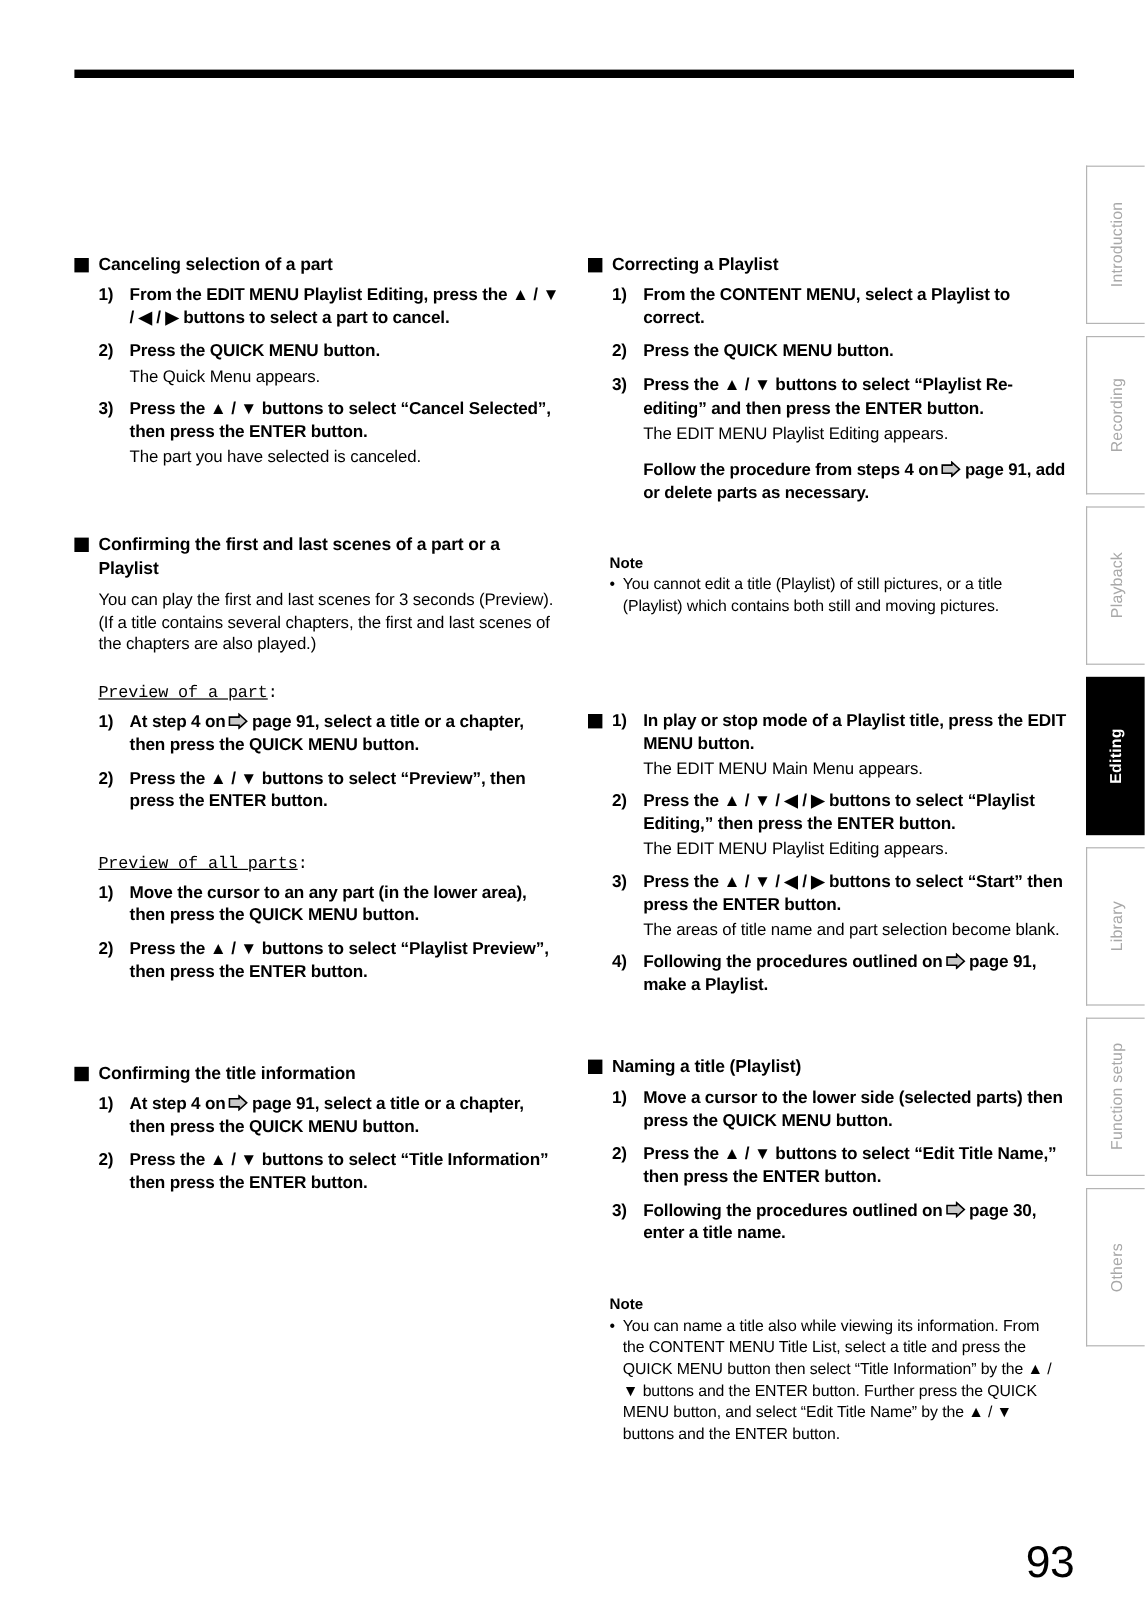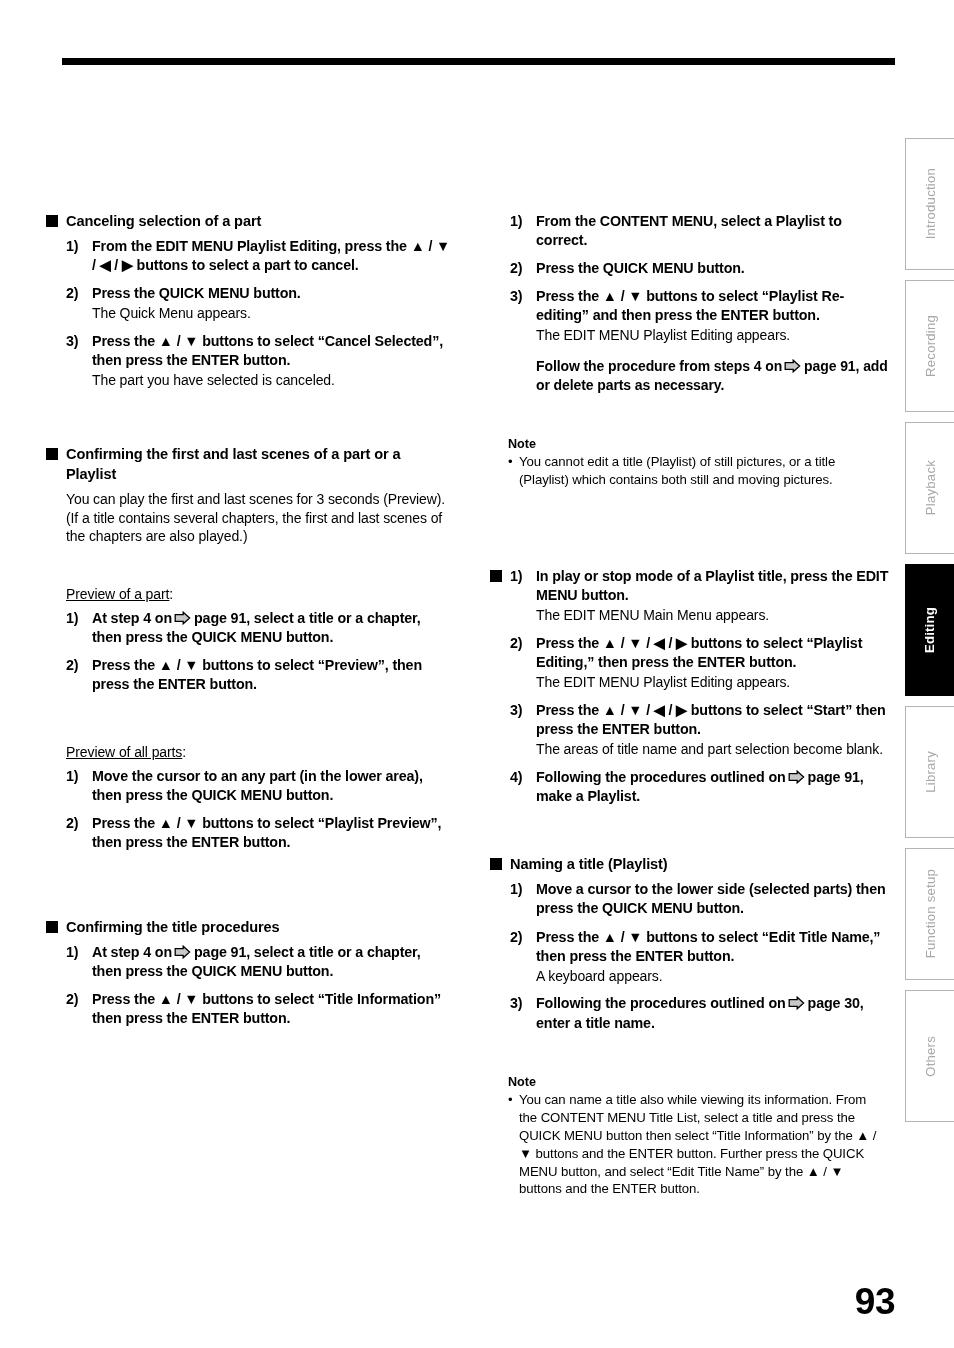--- a/index.html
+++ b/index.html
@@ -32,21 +32,21 @@
     left: 0;
     top: 212px;
     width: 896px;
     height: 1040px;
   }
   .col {
     position: absolute;
     top: 0;
     width: 406px;
   }
-  .col-left  { left: 46px; }
+  .col-left  { left: 62px; }
   .col-right { left: 490px; }
 
   
   .section {
     margin-bottom: 0;
   }
   .sec-head {
     font-size: 14.6px;
     font-weight: bold;
     line-height: 1.32;
@@ -70,23 +70,24 @@
   .lead {
     font-size: 14px;
     line-height: 1.345;
     margin: 0 0 7px 0;
     padding-left: 20px;
     letter-spacing: -0.1px;
   }
   .sub-label {
     font-size: 14px;
     line-height: 1.345;
-    margin: 16px 0 5px 0;
+    margin: 0 0 5px 0;
     padding-left: 20px;
     letter-spacing: -0.1px;
+    font-family: Liberation Mono, monospace;
   }
   .sub-label span.u {
     text-decoration: underline;
   }
 
   
   ol.steps {
     list-style: none;
     margin: 0;
     padding: 0;
@@ -198,21 +199,21 @@
     color: #ffffff;
     font-weight: bold;
   }
 
   
   .page-number {
     position: absolute;
     right: 59px;
     bottom: 28px;
     font-size: 37px;
-    font-weight: bold;
+    font-weight: normal;
     letter-spacing: -0.5px;
     line-height: 1;
   }
 </style>
 </head>
 <body>
 
 <div class="header-rule"></div>
 
 <div class="page-body">
@@ -282,41 +283,45 @@
           <span>Press the ▲ / ▼ buttons to select “Playlist Preview”, then press the ENTER button.</span>
         </li>
       </ol>
     </div>
 
     <div class="sp-56"></div>
 
     <div class="section">
       <div class="sec-head">
         <span class="sq"></span>
-        <span>Confirming the title procedures</span>
+        <span>Confirming the title information</span>
       </div>
       <ol class="steps">
         <li>
           <span class="num">1)</span>
           <span>At step 4 on</span><span class="arrow-icon"><svg viewBox="0 0 17 14" width="17" height="14">
                 <path d="M1.2 3.6 H9.2 V1.2 L15.6 7 L9.2 12.8 V10.4 H1.2 Z" fill="#c8c8c8" stroke="#000000" stroke-width="1.3" stroke-linejoin="miter"></path>
               </svg></span><span>page 91, select a title or a chapter, then press the QUICK MENU button.</span>
         </li>
         <li>
           <span class="num">2)</span>
           <span>Press the ▲ / ▼ buttons to select “Title Information” then press the ENTER button.</span>
         </li>
       </ol>
     </div>
 
   </div>
 
   <div class="col col-right">
 
     <div class="section">
+      <div class="sec-head">
+        <span class="sq"></span>
+        <span>Correcting a Playlist</span>
+      </div>
       <ol class="steps">
         <li>
           <span class="num">1)</span>
           <span>From the CONTENT MENU, select a Playlist to correct.</span>
         </li>
         <li>
           <span class="num">2)</span>
           <span>Press the QUICK MENU button.</span>
         </li>
         <li>
@@ -379,21 +384,20 @@
         <span>Naming a title (Playlist)</span>
       </div>
       <ol class="steps">
         <li>
           <span class="num">1)</span>
           <span>Move a cursor to the lower side (selected parts) then press the QUICK MENU button.</span>
         </li>
         <li>
           <span class="num">2)</span>
           <span>Press the ▲ / ▼ buttons to select “Edit Title Name,” then press the ENTER button.</span>
-          <span class="result">A keyboard appears.</span>
         </li>
         <li>
           <span class="num">3)</span>
           <span>Following the procedures outlined on</span><span class="arrow-icon"><svg viewBox="0 0 17 14" width="17" height="14">
                 <path d="M1.2 3.6 H9.2 V1.2 L15.6 7 L9.2 12.8 V10.4 H1.2 Z" fill="#c8c8c8" stroke="#000000" stroke-width="1.3" stroke-linejoin="miter"></path>
               </svg></span><span>page 30, enter a title name.</span>
         </li>
       </ol>
 
       <div class="sp-16"></div>

